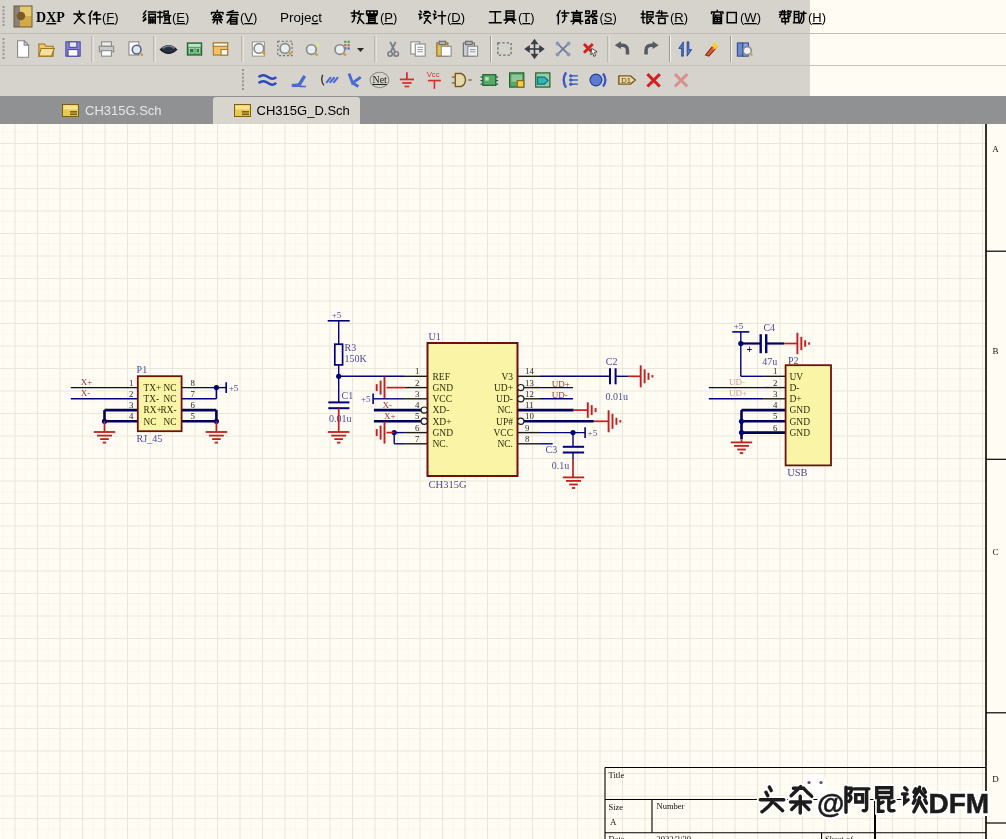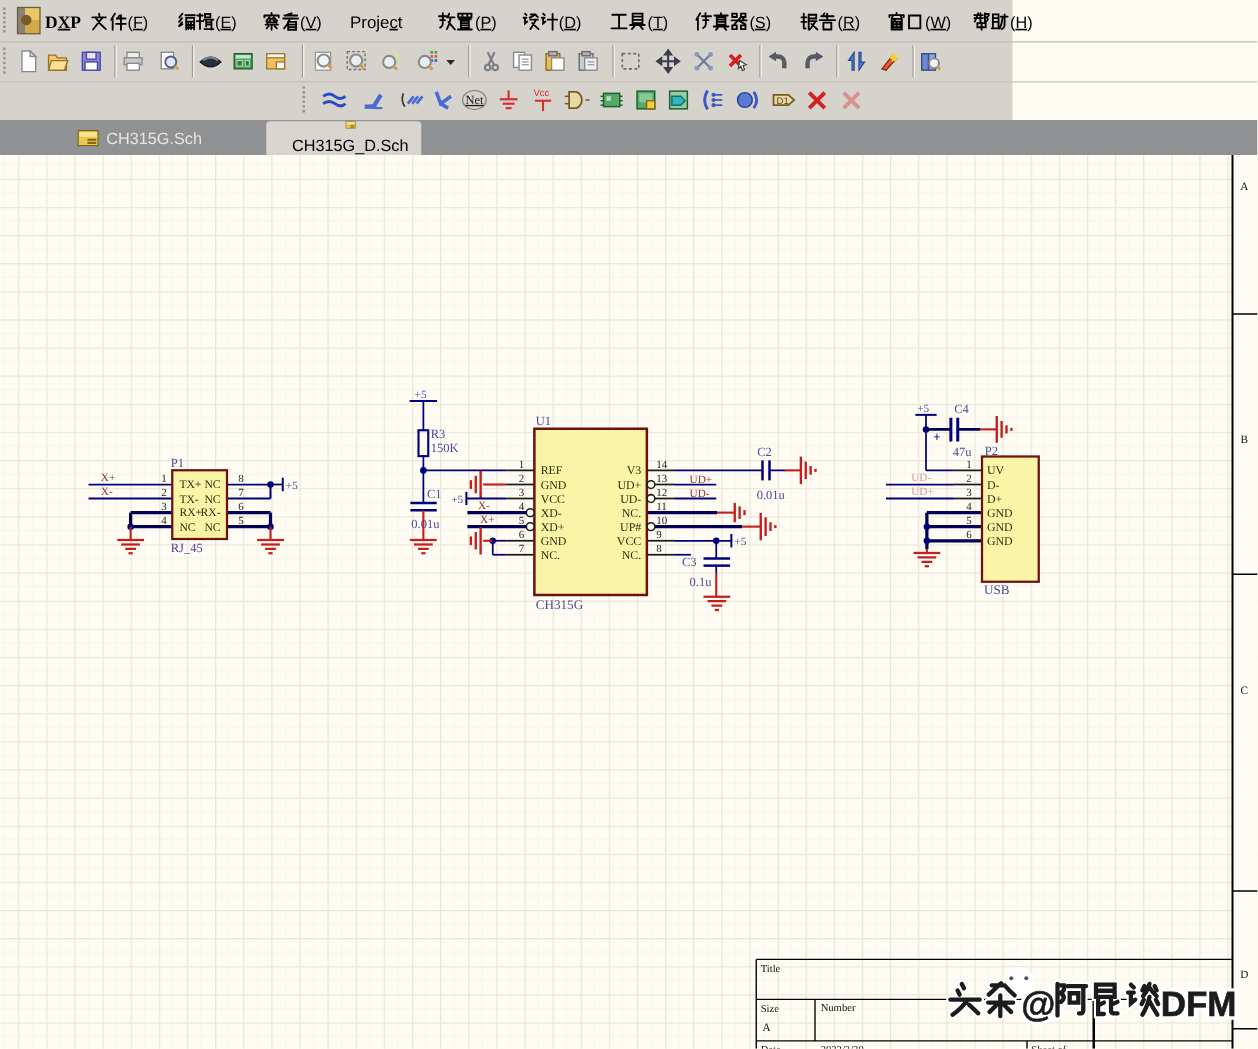--- a/index.html
+++ b/index.html
@@ -8,21 +8,21 @@
   #chromesvg { position:absolute; left:0; top:0; }
   #menurow { position:absolute; left:0; top:0; width:1006px; height:33px;
              border-bottom:1px solid #c2beb6; }
   #row1 { position:absolute; left:0; top:33px; width:1006px; height:32px; border-bottom:1px solid #c6c2ba; }
   #row2 { position:absolute; left:0; top:65px; width:1006px; height:31px; }
   #tabbar { position:absolute; left:0; top:96px; width:1006px; height:28px; background:#8f9193;
             display:flex; align-items:stretch; }
   .tab { display:flex; align-items:center; gap:6px; padding:0 10px 0 21px;
          font-size:13px;margin-left:41px; }
   .tab.inactive { color:#e6e6e6; }
-  .tab.active { background:#d8d5cf; color:#000; border-top-left-radius:3px; border-top-right-radius:3px; margin-top:1px;flex-direction:column; }
+  .tab.active { background:#d8d5cf; color:#000; border-top-left-radius:3px; border-top-right-radius:3px; margin-top:1px; }
   #schem { position:absolute; left:0; top:0; }
 </style></head>
 <body>
 <div id="page">
   <svg id="schem" width="1006" height="839" viewBox="0 0 1006 839">
     <defs>
         <path id="g-wen" d="M48 6 L50 18 M12 26 H84 M64 30 L16 90 M32 30 Q52 62 84 88"></path>
 <path id="g-jian" d="M24 32 V92 M36 6 L16 38 M46 32 H92 M42 60 H94 M68 14 V92 M60 16 L48 34"></path>
 <path id="g-bian" d="M26 6 L10 26 M24 30 L8 50 M24 52 L8 72 M10 72 L26 62 M42 14 H92 M46 26 V90 M46 28 H88 V48 H46 M58 56 V88 M72 56 V88 M88 54 V90 M48 66 H86 M48 80 H86"></path>
 <path id="g-ji2" d="M8 16 H38 M23 8 V88 M6 46 H40 M50 8 H78 V26 H50 Z M46 38 H94 M56 38 V74 M84 38 V90 M56 52 H84 M56 64 H84 M46 88 H94"></path>

